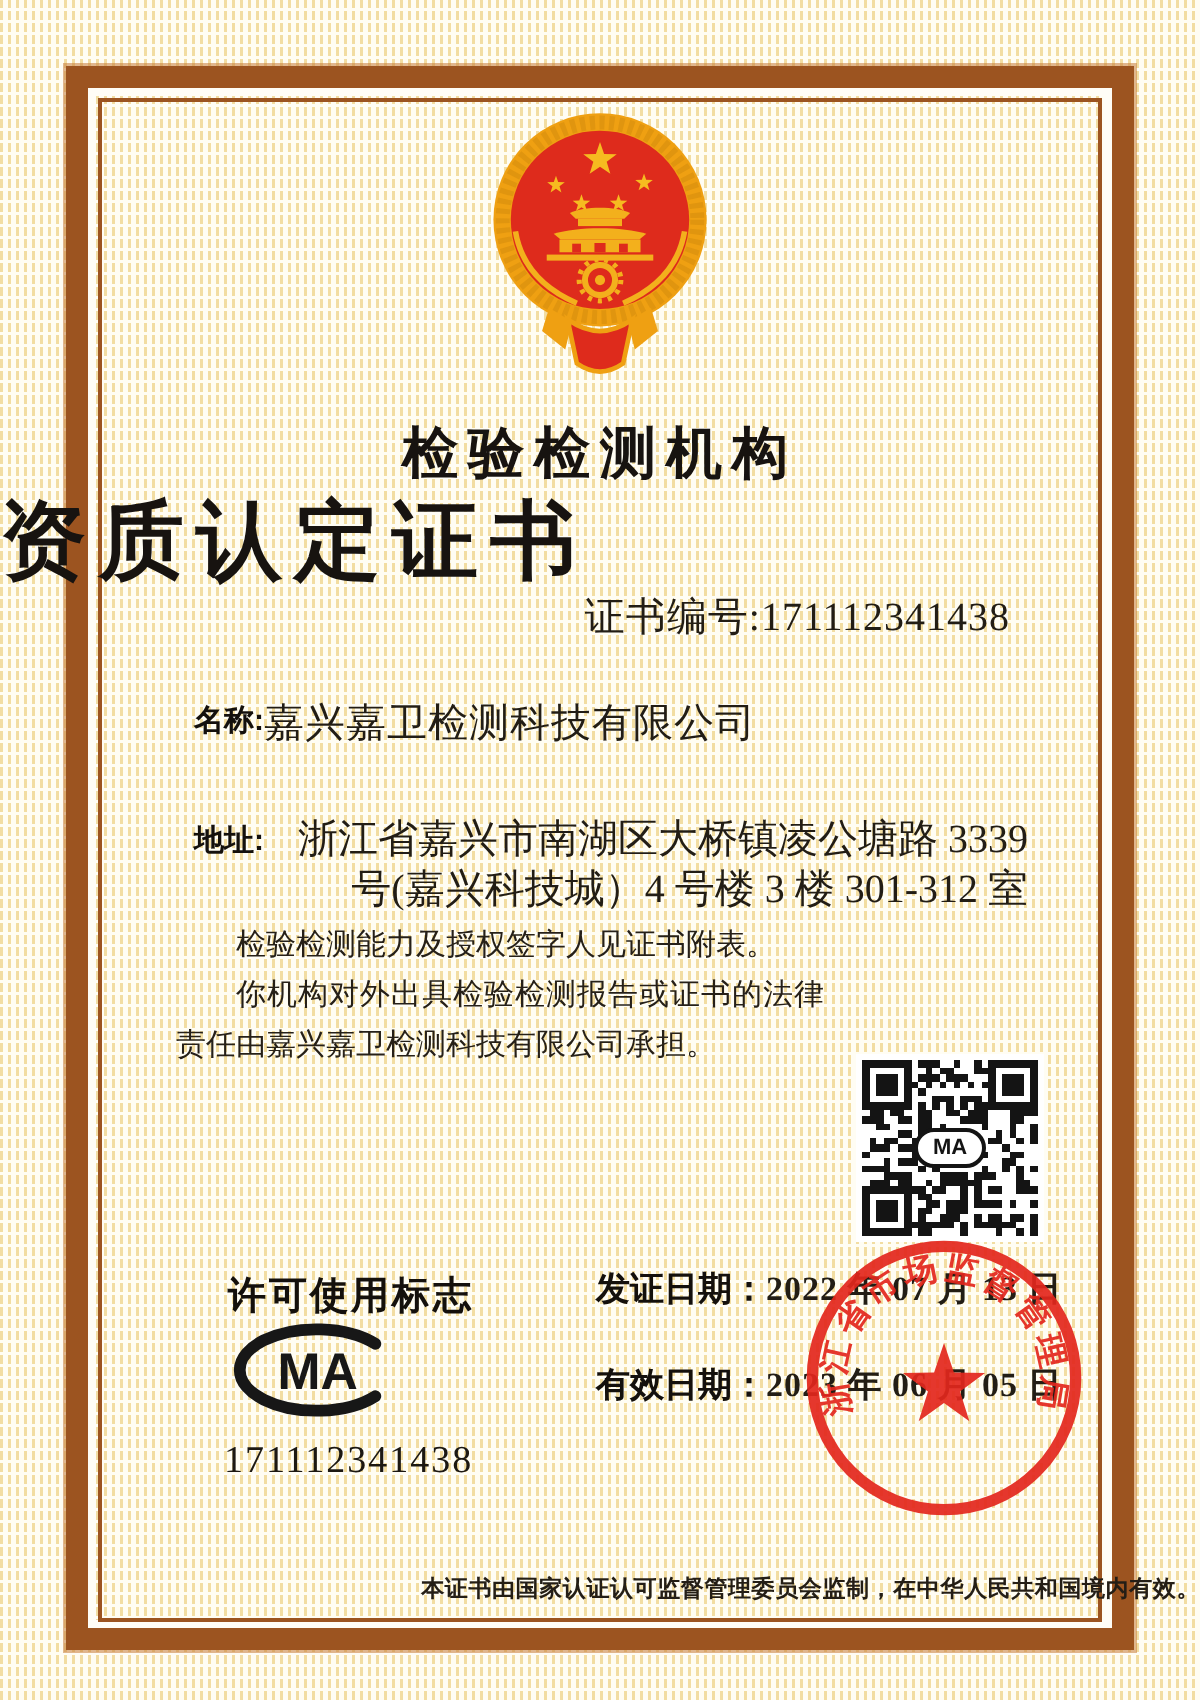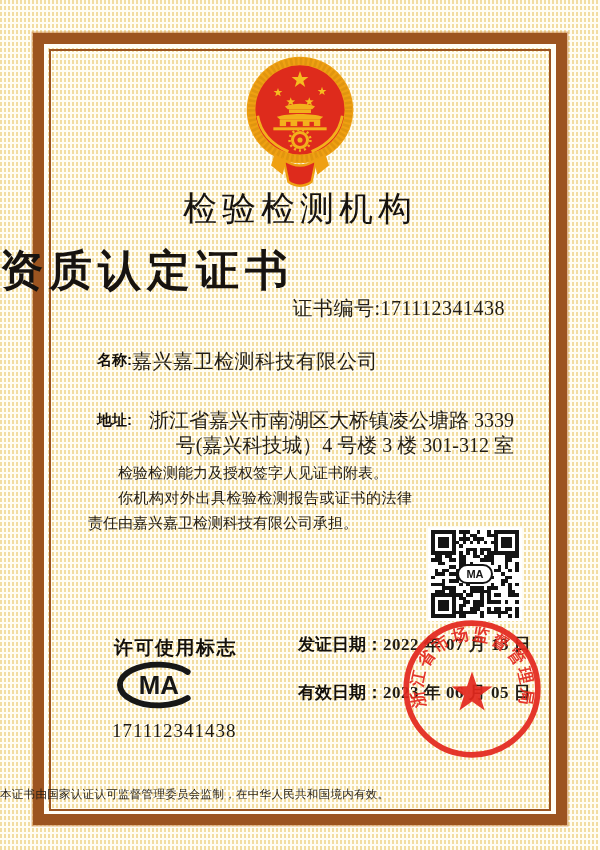--- a/index.html
+++ b/index.html
@@ -20,23 +20,23 @@
     box-shadow:0 0 0 1.5px rgba(198,124,56,.55), inset 0 0 0 4px #fffdf6;
     pointer-events:none;
   }
   .frame-thin{
     position:absolute; left:49px; right:49px; top:49px; bottom:39px;
     border:2.5px solid #9c5420;
     pointer-events:none;
   }
   .emblem{position:absolute; left:242px; top:52px; width:116px; height:139px;}
   .title1{
-    position:absolute; left:0; right:0; top:186px;
+    position:absolute; left:0; right:0; top:208px;
     text-align:center; font-family:"Liberation Sans", sans-serif;
-    font-weight:normal; font-size:34px; letter-spacing:5px; color:#171310;
+    font-weight:bold; font-size:28px; letter-spacing:5px; color:#171310;
   }
   .title2{
     position:absolute; left:0; right:0; top:242px;
     font-family:"Liberation Sans", sans-serif;
     font-weight:bold; font-size:43px; letter-spacing:6px; color:#171310;
   }
   .certno{
     position:absolute; right:95px; top:295px;
     font-size:20px; font-weight:normal; letter-spacing:.5px;
   }
@@ -74,22 +74,22 @@
   .license-number{
     position:absolute; left:112px; top:720px;
     font-size:19px; letter-spacing:1px; color:#1c1812;
   }
   .issue-block{position:absolute; left:298px; top:633px; font-size:17px;}
   .issue-row{margin-bottom:24.5px; white-space:nowrap;}
   .issue-row .ilbl{font-weight:bold; color:#14100c;}
   .issue-row .ival{font-weight:600; letter-spacing:.5px;}
   .seal{position:absolute; left:400px; top:617px; width:144px; height:144px; opacity:.92; pointer-events:none;}
   .footer-note{
-    position:absolute; left:0; right:0; top:787px; text-align:left;
-    font-family:"Liberation Sans", sans-serif; font-weight:normal;
+    position:absolute; left:0; right:0; top:787px; text-align:right;
+    font-family:"Liberation Sans", sans-serif; font-weight:bold;
     font-size:11.5px; letter-spacing:.3px; color:#241e16;
   }
 </style>
 </head>
 <body>
 
 <div class="page">
 
   <div class="frame-thick"></div>
   <div class="frame-thin"></div>

